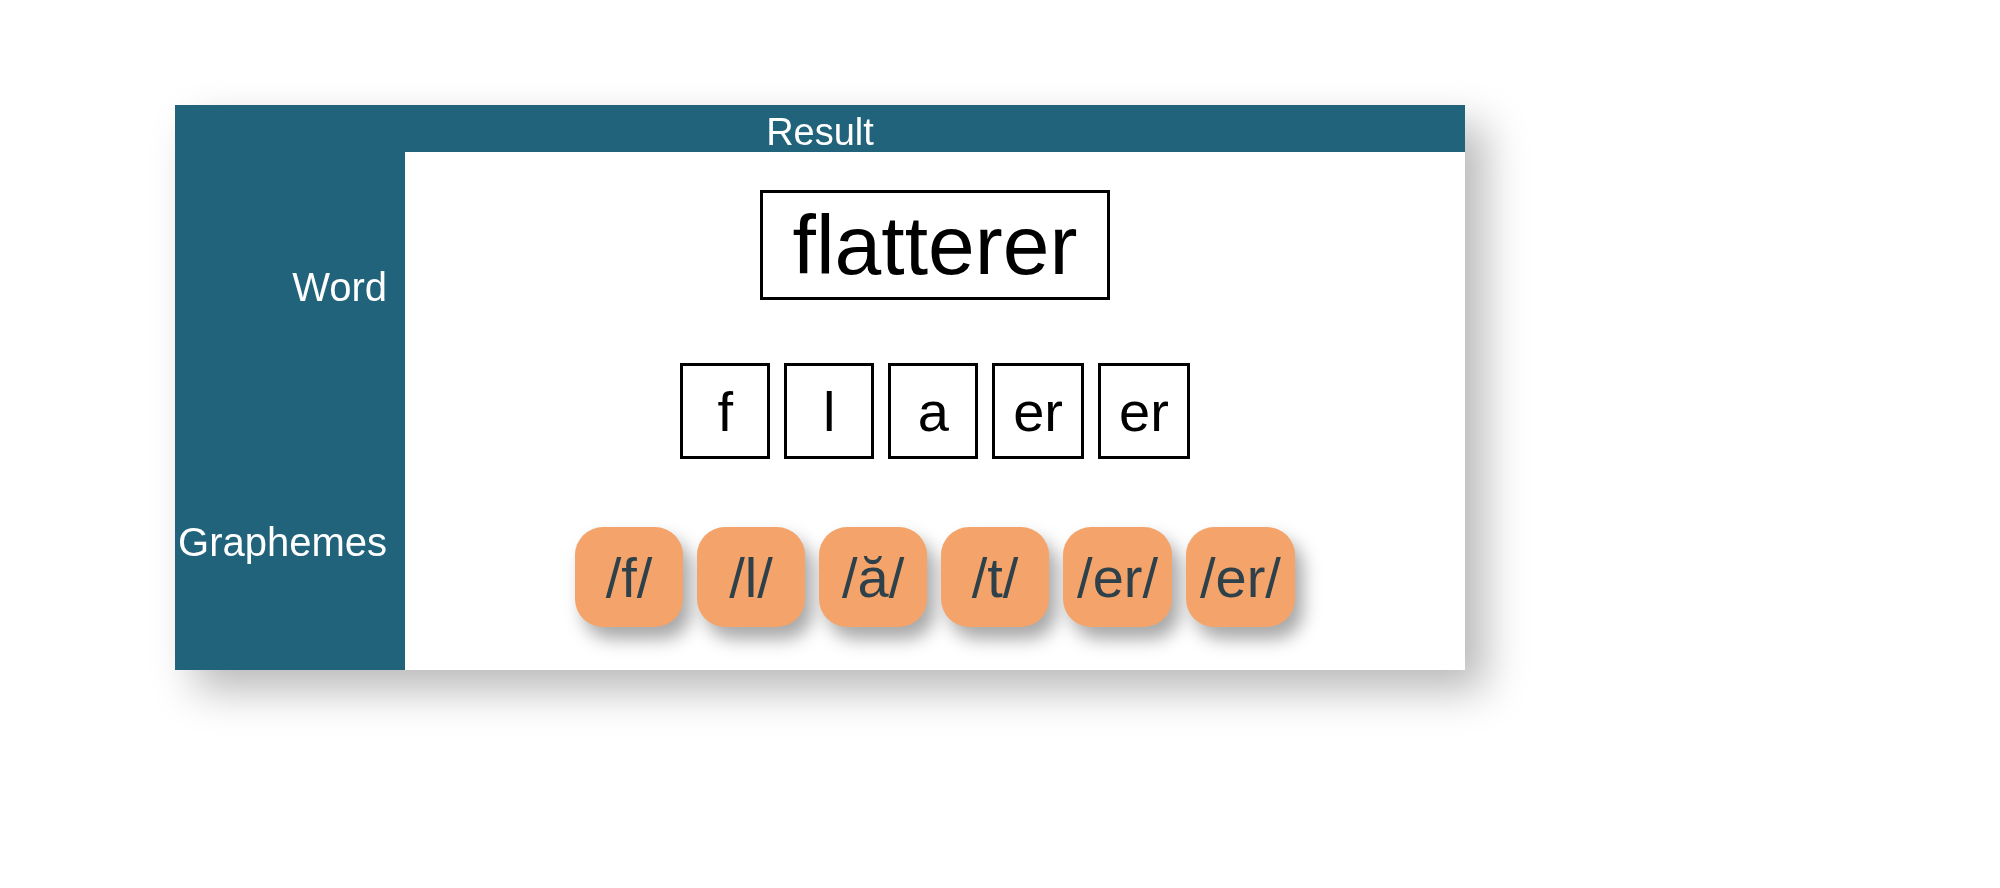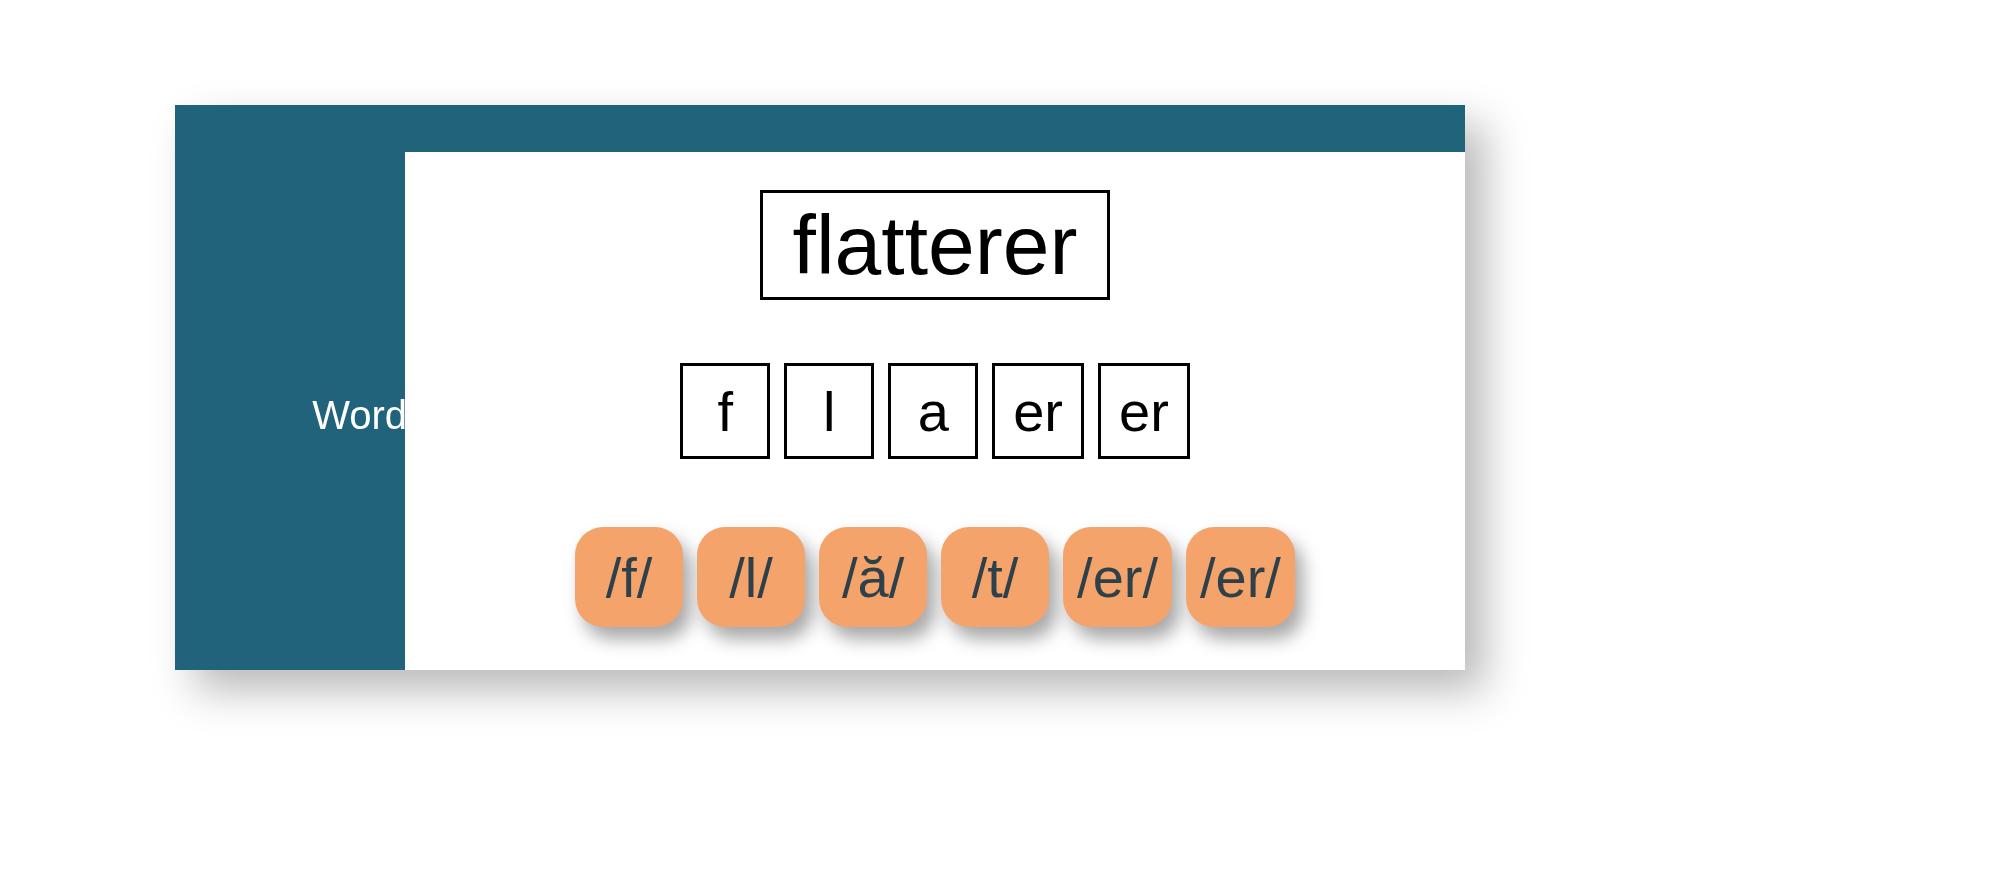--- a/index.html
+++ b/index.html
@@ -57,21 +57,20 @@
     bottom:0;
     display:flex;
     flex-direction:column;
     justify-content:space-around;
     color:#fff;
     font-size:40px;
     padding-left:10px;
     text-align:right;
     padding-right:18px;
     box-sizing:border-box;
-    margin-left:20px;
   }
   .labels div{
     height:120px;
     display:flex;
     align-items:center;
     justify-content:flex-end;
   }
   .row{
     display:flex;
     justify-content:center;
@@ -113,23 +112,25 @@
     box-sizing:border-box;
     box-shadow:8px 12px 18px rgba(0,0,0,.35);
   }
 </style>
 </head>
 <body>
 
 <div class="stage">
   <div class="card">
 
+    <div class="header">Result</div>
 
     <div class="labels">
       <div>Word</div>
+      <div>Graphemes</div>
     </div>
 
     <div class="body">
 
       <div class="row">
         <div class="wordbox">flatterer</div>
       </div>
 
       <div class="row">
         <div class="gbox">f</div>

